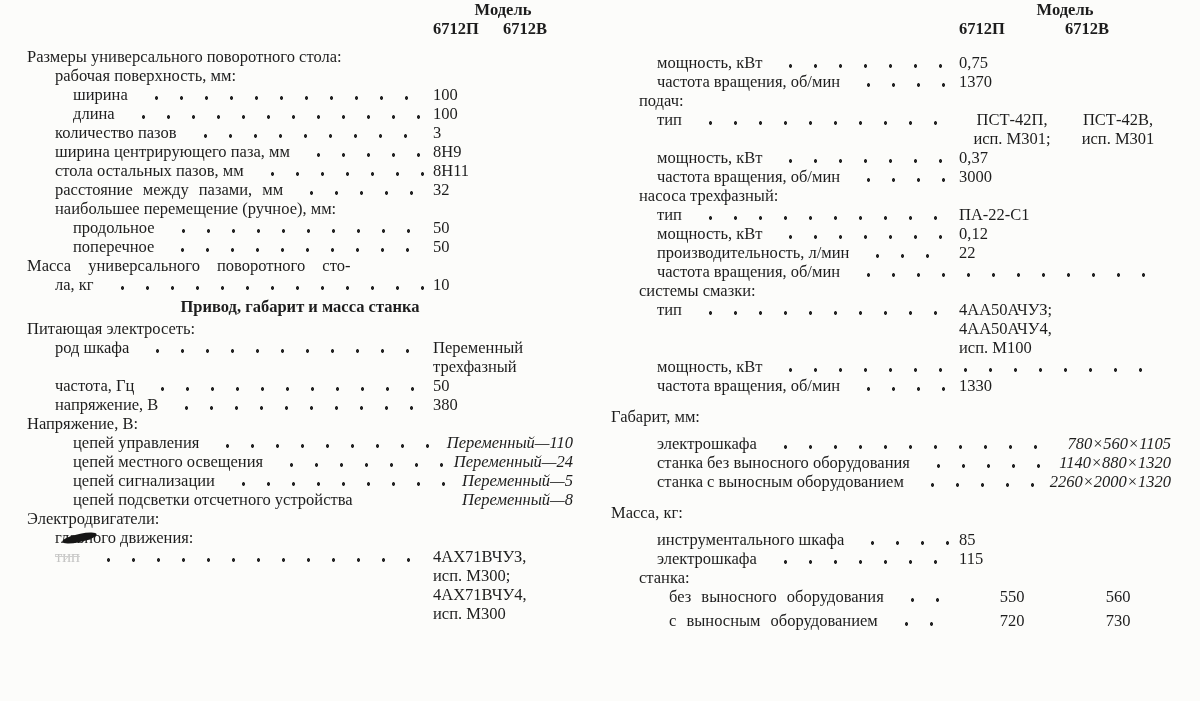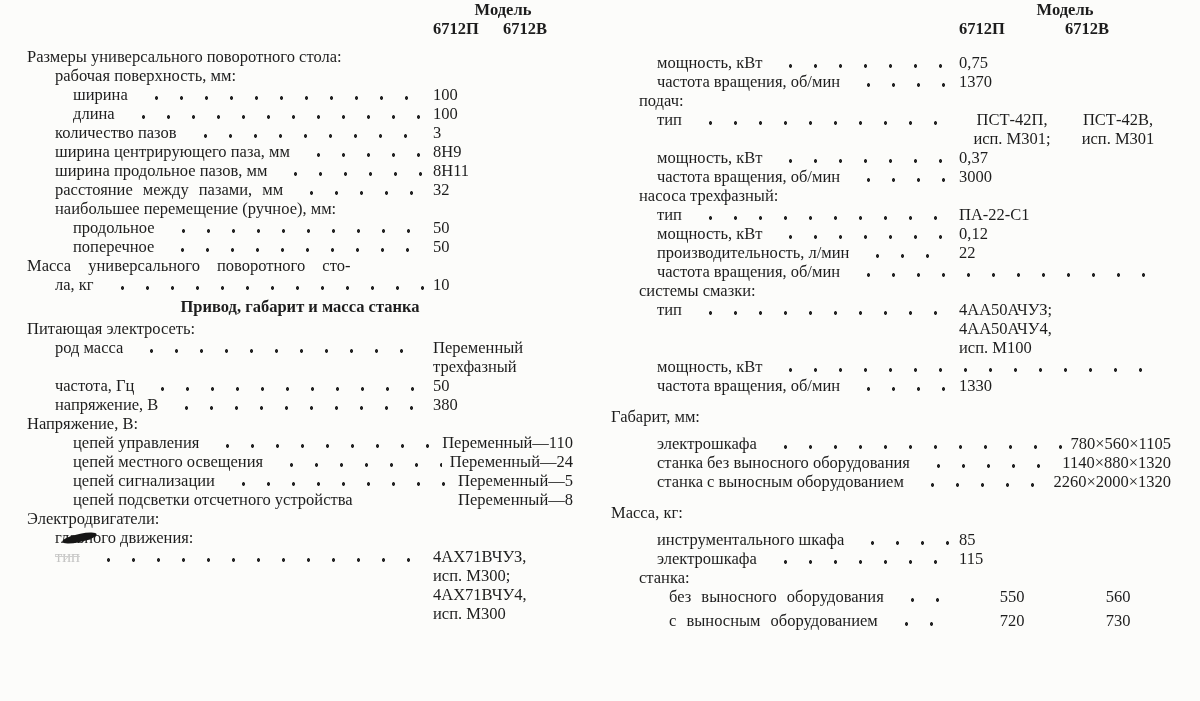--- a/index.html
+++ b/index.html
@@ -28,21 +28,21 @@
   .lbl { white-space: nowrap; }
   .spread1 { word-spacing: 6px; }
   .spread2 { word-spacing: 13px; }
 
   .dots { flex: 1 1 auto; min-width: 10px; height: 19px; margin: 0 8px 0 12px;
           background-image: radial-gradient(circle, #242424 1.5px, rgba(0,0,0,0) 2px);
           background-size: 25px 6px; background-repeat: repeat-x;
           background-position: 4px 10px; }
 
   .val-c { flex: 0 0 var(--valw); width: var(--valw); text-align: left; margin-left: auto; }
-  .val-r { margin-left: auto; text-align: right; white-space: nowrap; }
+  .val-r { margin-left: auto; text-align: right; white-space: nowrap; font-style: italic; }
   .val-pair { display: flex; flex: 0 0 var(--valw); width: var(--valw); margin-left: auto; }
   .val-cell { flex: 1; text-align: center; }
 
   .heading { font-weight: bold; text-align: center; margin: 3px 0 3px; }
   .faded { color: #979797; opacity: .55; text-decoration: line-through;
            text-decoration-color: #aaa; }
   .rel { position: relative; display: inline-block; }
   .ink { position: absolute; left: 7px; top: 6px; width: 35px; height: 8px;
          background: #151515; border-radius: 50% / 55%; transform: rotate(-12deg); }
   .gap { width: 100%; }
@@ -79,21 +79,21 @@
         <span class="lbl">количество пазов</span>
         <span class="dots"></span>
         <span class="val-c">3</span>
       </div>
       <div class="row ind1">
         <span class="lbl">ширина центрирующего паза, мм</span>
         <span class="dots"></span>
         <span class="val-c">8Н9</span>
       </div>
       <div class="row ind1">
-        <span class="lbl">ширина продольное пазов, мм</span>
+        <span class="lbl">стола остальных пазов, мм</span>
         <span class="dots"></span>
         <span class="val-c">8Н11</span>
       </div>
       <div class="row ind1">
         <span class="lbl spread1">расстояние между пазами, мм</span>
         <span class="dots"></span>
         <span class="val-c">32</span>
       </div>
       <div class="row ind1">
         <span class="lbl">наибольшее перемещение (ручное), мм:</span>
@@ -114,21 +114,21 @@
       <div class="row ind1">
         <span class="lbl">ла, кг</span>
         <span class="dots"></span>
         <span class="val-c">10</span>
       </div>
       <div class="heading">Привод, габарит и масса станка</div>
       <div class="row ind0">
         <span class="lbl">Питающая электросеть:</span>
       </div>
       <div class="row ind1">
-        <span class="lbl">род масса</span>
+        <span class="lbl">род шкафа</span>
         <span class="dots"></span>
         <span class="val-c">
           <div>Переменный</div>
           <div>трехфазный</div>
         </span>
       </div>
       <div class="row ind1">
         <span class="lbl">частота, Гц</span>
         <span class="dots"></span>
         <span class="val-c">50</span>

